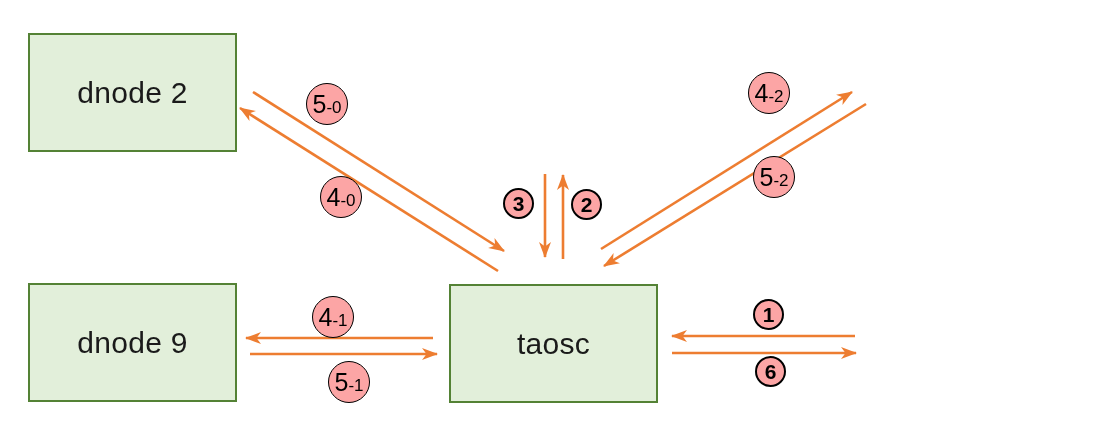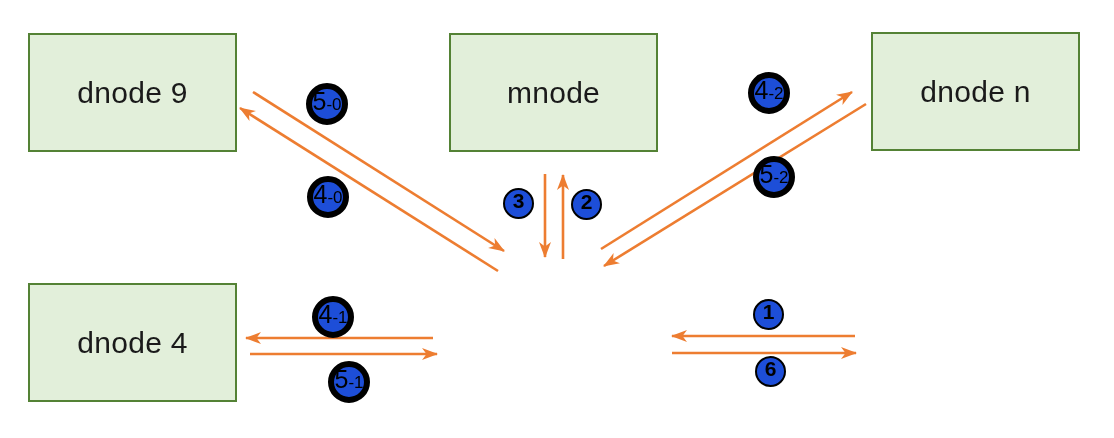--- a/index.html
+++ b/index.html
@@ -18,24 +18,24 @@
     background:#e2efda;
     border:2px solid #548235;
     display:flex;align-items:center;justify-content:center;
     font-size:30px;color:#1a1a1a;
     letter-spacing:0.3px;
     user-select:none;
   }
   .clabel{
     position:absolute;
     box-sizing:border-box;
-    background:#1d4ed8;
-    border:6px solid #000000;
+    background:#fca5a5;
+    border:1px solid #000000;
     border-radius:50%;
-    display:flex;justify-content:center;
+    display:flex;align-items:center;justify-content:center;
     color:#000000;
   }
   .clabel.pair{width:42px;height:42px;}
   .clabel.single{width:31px;height:31px;border-width:2.5px;}
   .clabel .txt{white-space:nowrap;line-height:1;}
   .clabel.pair .main{font-size:25px;}
   .clabel.pair .suffix{font-size:17px;}
   .clabel.single .main{font-size:21px;font-weight:bold;}
 </style>
 </head>
@@ -60,36 +60,33 @@
     <line x1="866" y1="104" x2="604" y2="266" stroke="#ed7d31" stroke-width="2.6" marker-end="url(#ah)"></line>
 
     <line x1="433" y1="338" x2="246" y2="338" stroke="#ed7d31" stroke-width="2.6" marker-end="url(#ah)"></line>
     <line x1="250" y1="354" x2="437" y2="354" stroke="#ed7d31" stroke-width="2.6" marker-end="url(#ah)"></line>
 
     <line x1="855" y1="336" x2="672" y2="336" stroke="#ed7d31" stroke-width="2.6" marker-end="url(#ah)"></line>
     <line x1="672" y1="353" x2="856" y2="353" stroke="#ed7d31" stroke-width="2.6" marker-end="url(#ah)"></line>
   </svg>
 
   <div class="node" style="left:28px;top:33px">
+    <span>dnode 2</span>
+  </div>
+  <div class="node" style="left:28px;top:283px">
     <span>dnode 9</span>
   </div>
-  <div class="node" style="left:449px;top:33px">
-    <span>mnode</span>
-  </div>
-  <div class="node" style="left:871px;top:32px">
-    <span>dnode n</span>
-  </div>
-  <div class="node" style="left:28px;top:283px">
-    <span>dnode 4</span>
+  <div class="node" style="left:449px;top:284px">
+    <span>taosc</span>
   </div>
 
   <div class="clabel pair" style="left:306px;top:83px">
     <span class="txt"><span class="main">5</span><span class="suffix">-0</span></span>
   </div>
-  <div class="clabel pair" style="left:307px;top:176px">
+  <div class="clabel pair" style="left:320px;top:176px">
     <span class="txt"><span class="main">4</span><span class="suffix">-0</span></span>
   </div>
   <div class="clabel single" style="left:503px;top:188px">
     <span class="txt"><span class="main">3</span></span>
   </div>
   <div class="clabel single" style="left:571px;top:189px">
     <span class="txt"><span class="main">2</span></span>
   </div>
   <div class="clabel pair" style="left:748px;top:72px">
     <span class="txt"><span class="main">4</span><span class="suffix">-2</span></span>

